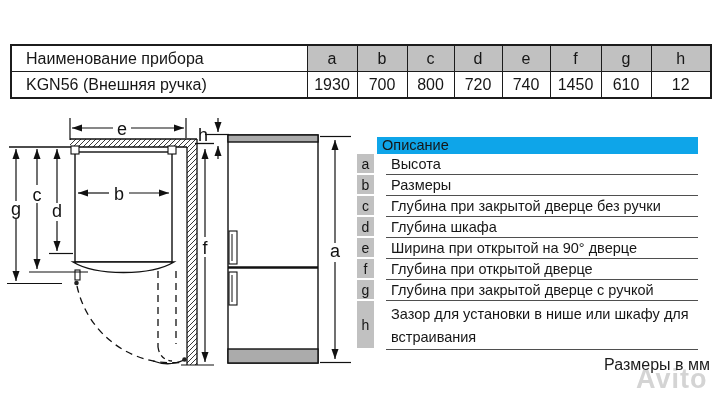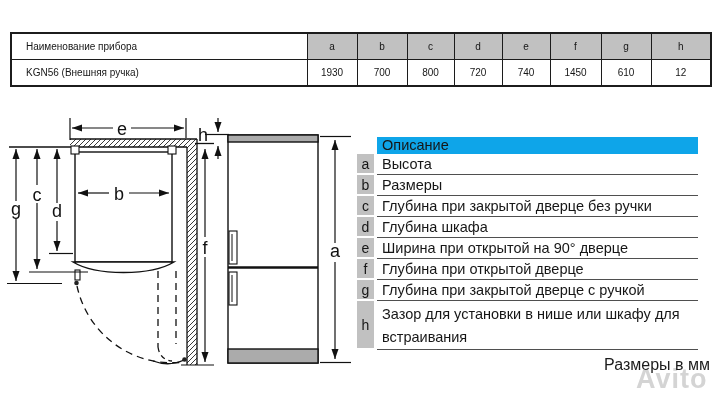--- a/index.html
+++ b/index.html
@@ -3,43 +3,43 @@
 <meta charset="utf-8">
 <style>
   html,body{margin:0;padding:0;background:#fff;}
   #stage{
     position:relative;width:720px;height:404px;background:#ffffff;
     font-family:"Liberation Sans","DejaVu Sans",sans-serif;color:#161616;
     overflow:hidden;
   }
   
   #spec-table{
-    position:absolute;left:10px;top:32px;width:700px;
+    position:absolute;left:10px;top:44px;width:700px;
     border-collapse:collapse;table-layout:fixed;
-    border:2px solid #1c1c1c;font-size:10px;
+    border:2px solid #1c1c1c;font-size:16px;
   }
   #spec-table td{
     border:1px solid #1c1c1c;height:25px;padding:0;
     text-align:center;vertical-align:middle;white-space:nowrap;overflow:hidden;
   }
   #spec-table td.name{ text-align:left;padding-left:14px; }
   #spec-table tr.hdr td.letter{ background:#c1c1c1; }
   
   #legend{ position:absolute;left:357px;top:137px;width:341px;font-size:14.5px; }
   .lhead{ display:flex;height:17px; }
   .lhead .sp{ width:20px; }
   .lhead .ttl{ flex:1;background:#0ea5e9;padding-left:5px;line-height:17px;font-size:14.5px; }
   .lrow{ display:flex;align-items:stretch; }
   .lrow .lk{
     width:17px;background:#c1c1c1;text-align:center;font-size:14px;
     border-bottom:2px solid #fff;box-sizing:border-box;
     display:flex;align-items:center;justify-content:center;
   }
   .lrow .lt{
-    flex:1;margin-left:3px;border-bottom:1px solid #4f4f4f;box-sizing:border-box;
+    flex:1;margin-left:12px;border-bottom:1px solid #4f4f4f;box-sizing:border-box;
     padding:1px 0 0 5px;line-height:18px;min-height:21px;
   }
   .lrow.tall .lt{ min-height:37px;line-height:23px;padding-top:2px; }
   
   #diagram{ position:absolute;left:0;top:110px; }
   #diagram text{
     font-family:"Liberation Sans","DejaVu Sans",sans-serif;
     font-size:18px;fill:#111;
   }
   

